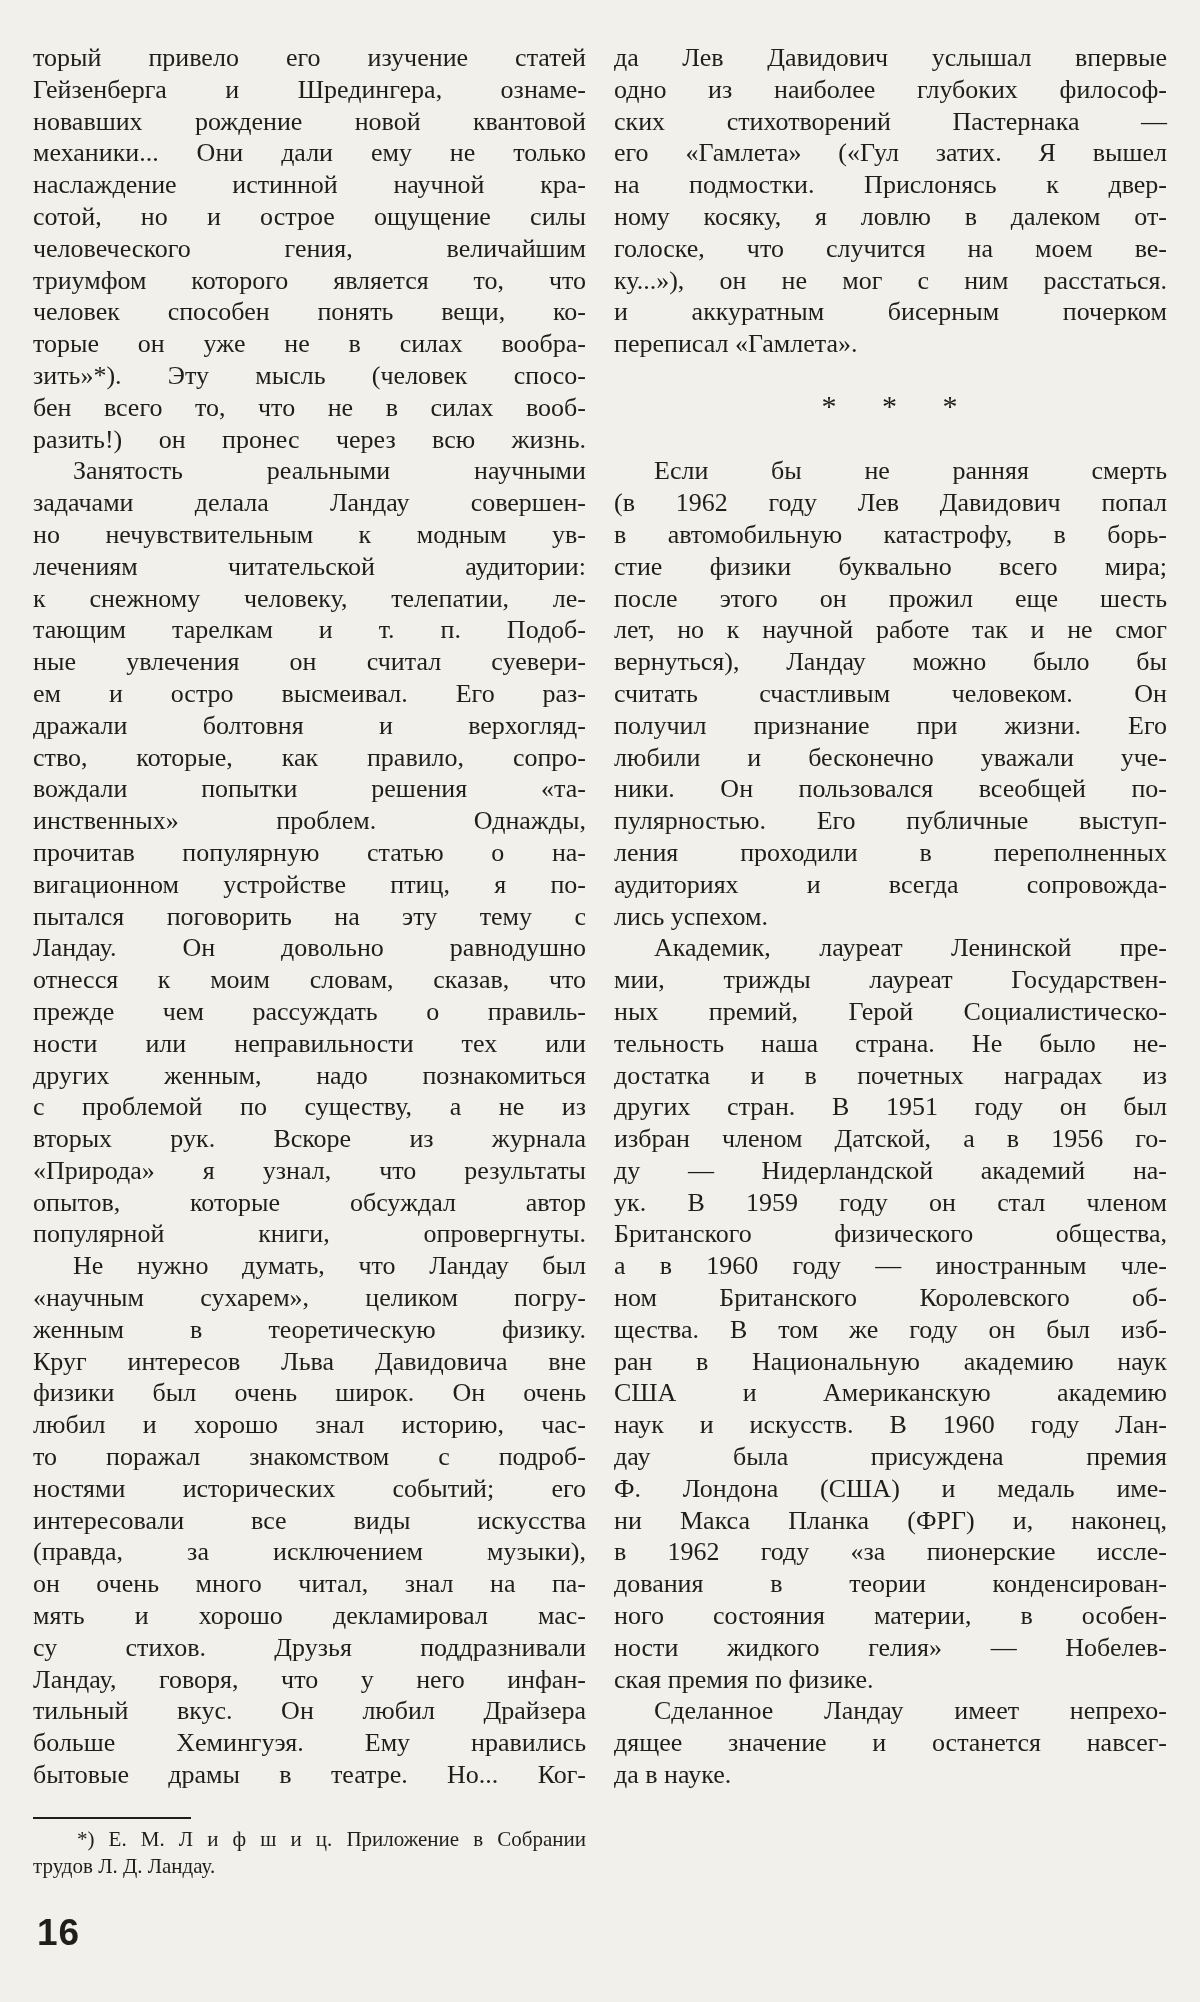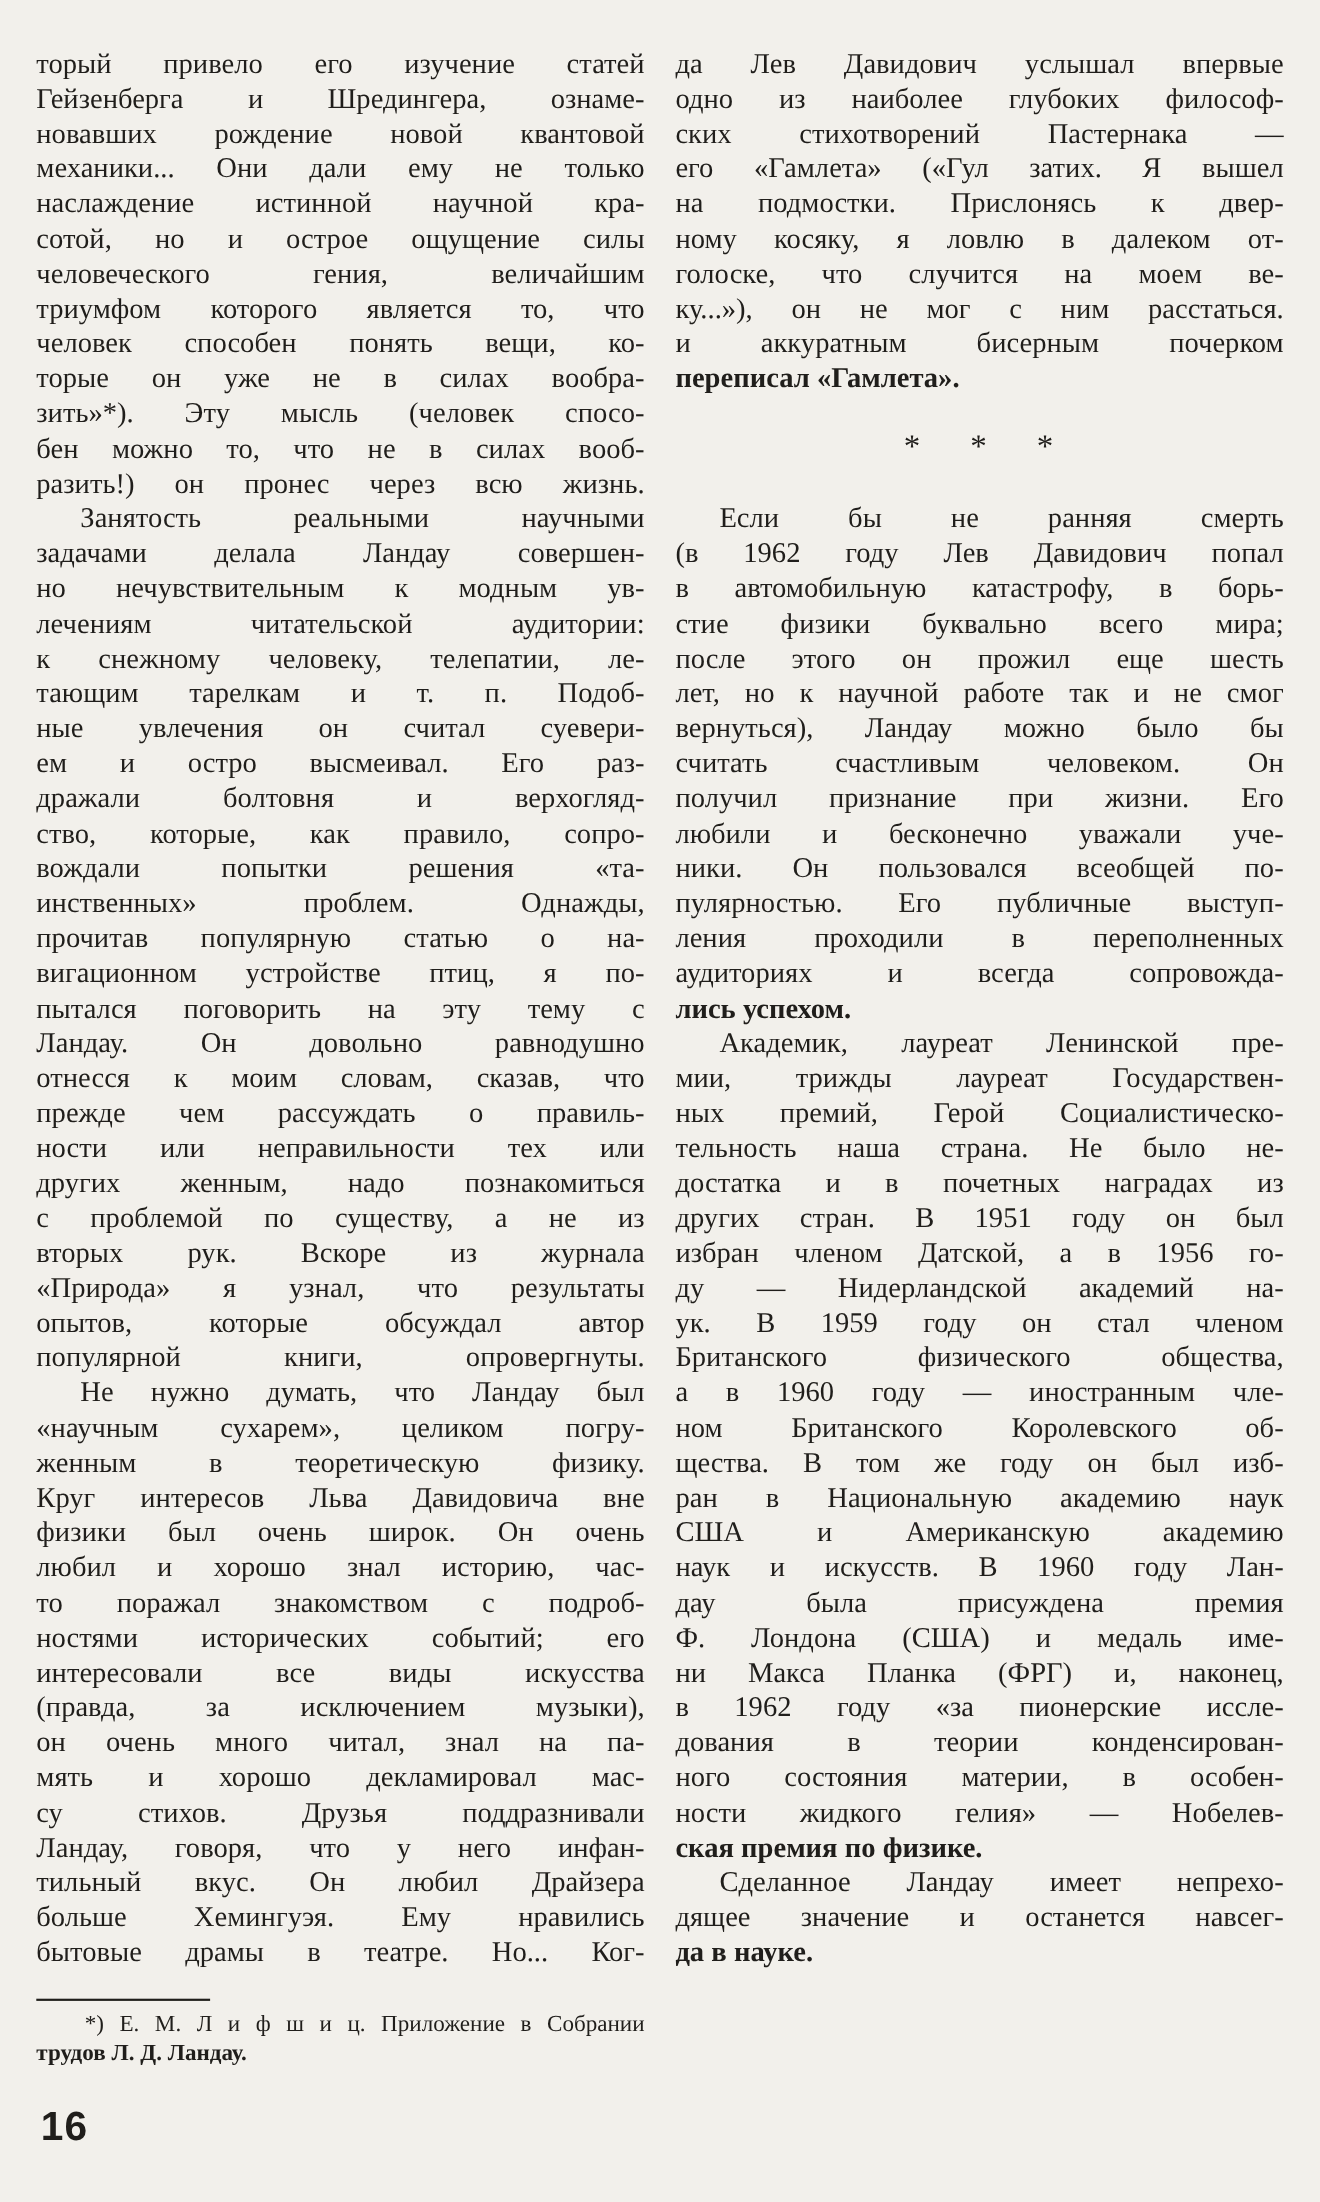--- a/index.html
+++ b/index.html
@@ -33,21 +33,21 @@
     font-size: 26px;
     line-height: 31.8px;
   }
   .para { margin: 0; }
   .line {
     text-align: justify;
     text-align-last: justify;
     white-space: normal;
   }
   .line.indent { padding-left: 40px; }
-  .line.flush { text-align-last: left; font-weight: bold; }
+  .line.flush { text-align-last: left; }
   .stars {
     text-align: center;
     font-size: 30px;
     word-spacing: 34px;
     letter-spacing: 2px;
     margin: 30px 0 33.6px 0;
     line-height: 31.8px;
   }
   .footnote {
     margin-top: 26px;
@@ -82,21 +82,21 @@
           <div class="line">Гейзенберга и Шредингера, ознаме-</div>
           <div class="line">новавших рождение новой квантовой</div>
           <div class="line">механики... Они дали ему не только</div>
           <div class="line">наслаждение истинной научной кра-</div>
           <div class="line">сотой, но и острое ощущение силы</div>
           <div class="line">человеческого гения, величайшим</div>
           <div class="line">триумфом которого является то, что</div>
           <div class="line">человек способен понять вещи, ко-</div>
           <div class="line">торые он уже не в силах вообра-</div>
           <div class="line">зить»*). Эту мысль (человек спосо-</div>
-          <div class="line">бен можно то, что не в силах вооб-</div>
+          <div class="line">бен всего то, что не в силах вооб-</div>
           <div class="line">разить!) он пронес через всю жизнь.</div>
         </div>
         <div class="para">
           <div class="line indent">Занятость реальными научными</div>
           <div class="line">задачами делала Ландау совершен-</div>
           <div class="line">но нечувствительным к модным ув-</div>
           <div class="line">лечениям читательской аудитории:</div>
           <div class="line">к снежному человеку, телепатии, ле-</div>
           <div class="line">тающим тарелкам и т. п. Подоб-</div>
           <div class="line">ные увлечения он считал суевери-</div>

